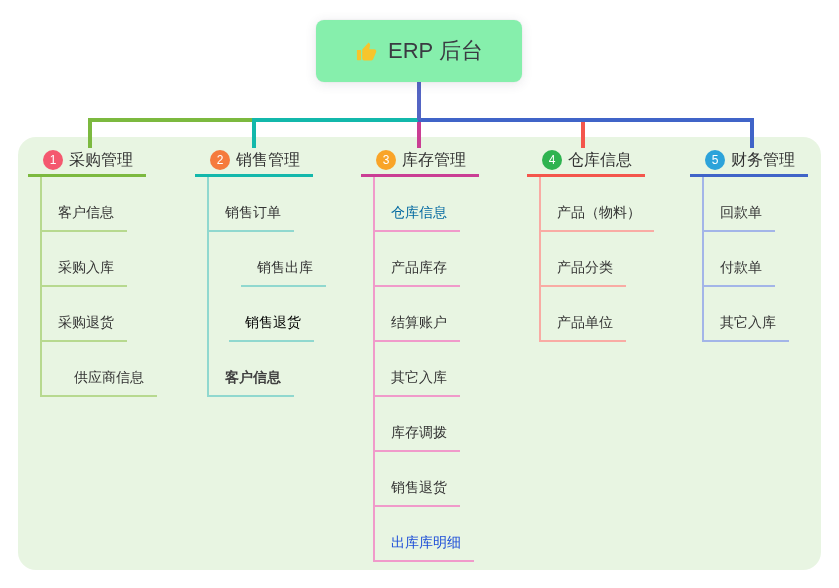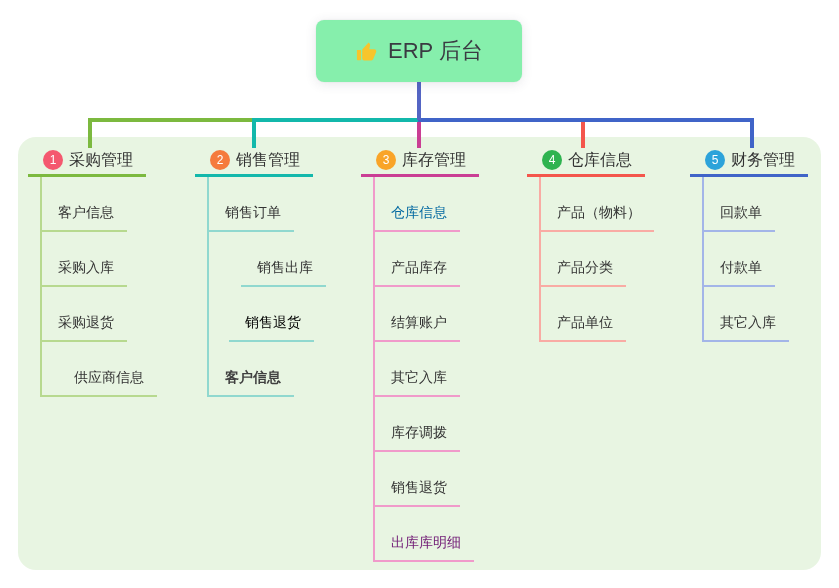--- a/index.html
+++ b/index.html
@@ -132,21 +132,21 @@
           <div class="child">
             <span class="child-label" style="border-bottom-color: rgb(240, 154, 202); color: rgb(51, 51, 51); text-align: right;">其它入库</span>
           </div>
           <div class="child">
             <span class="child-label" style="border-bottom-color: rgb(240, 154, 202); color: rgb(51, 51, 51);">库存调拨</span>
           </div>
           <div class="child">
             <span class="child-label" style="border-bottom-color: rgb(240, 154, 202); color: rgb(51, 51, 51);">销售退货</span>
           </div>
           <div class="child">
-            <span class="child-label" style="border-bottom-color: rgb(240, 154, 202); color: #701a75;">出库库明细</span>
+            <span class="child-label" style="border-bottom-color: rgb(240, 154, 202); color: #1d4ed8;">出库库明细</span>
           </div>
         </div>
       </div>
       <div class="branch" style="left: 527px;">
         <div class="branch-header" style="border-bottom-color: rgb(244, 86, 76);">
           <span class="badge" style="background: rgb(47, 179, 80);">4</span>
           <span class="branch-title" style="color: rgb(51, 51, 51);">仓库信息</span>
         </div>
         <div class="children" style="border-left-color: rgb(249, 171, 164);">
           <div class="child">

